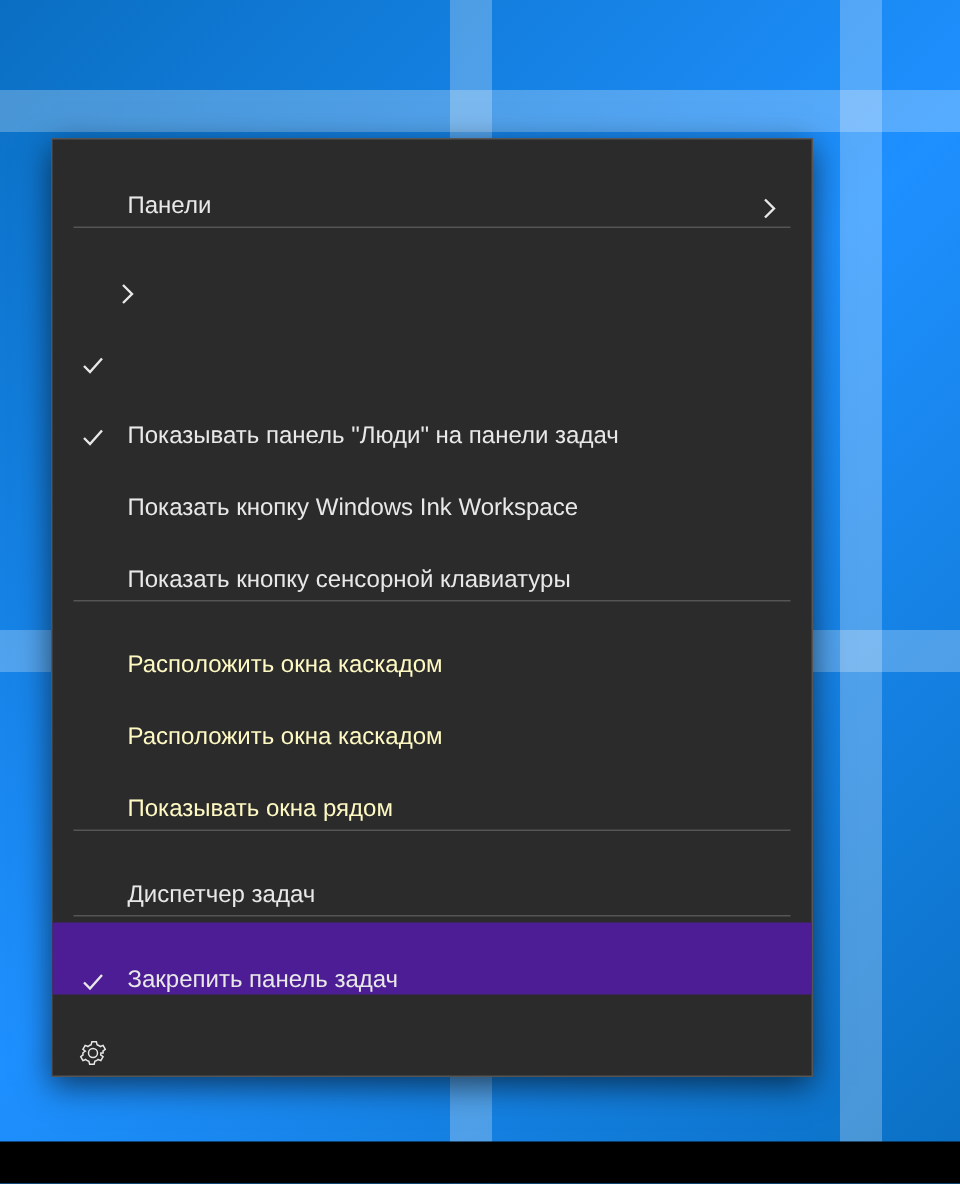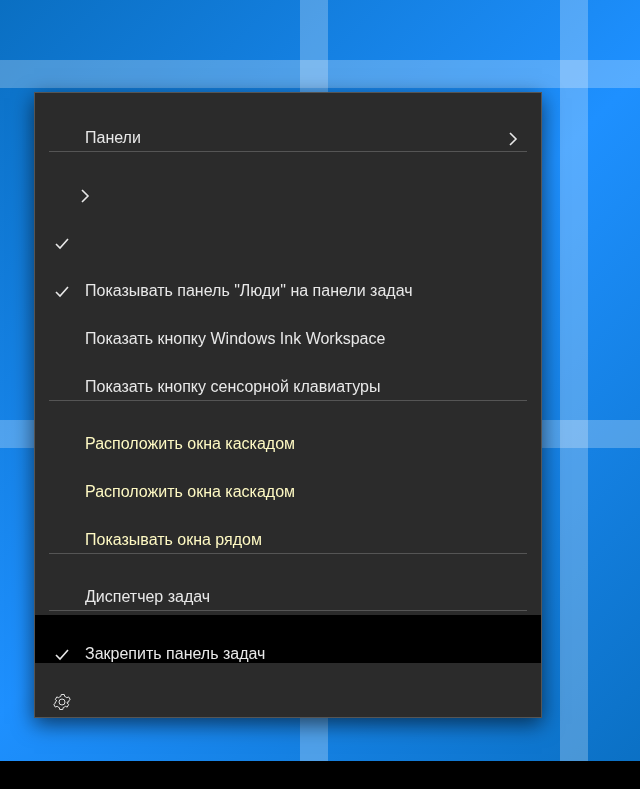--- a/index.html
+++ b/index.html
@@ -58,21 +58,21 @@
     padding: 0 18px 0 14px;
     color: #e8e8e8;
     font-size: 16px;
     cursor: default;
     position: relative;
   }
   .menu-item.disabled {
     color: #fef9c3;
   }
   .menu-item.hover {
-    background: #000000;
+    background: #4c1d95;
   }
   .menu-icon {
     width: 26px;
     display: flex;
     align-items: center;
     justify-content: center;
     flex-shrink: 0;
   }
   .menu-label {
     flex: 1;

